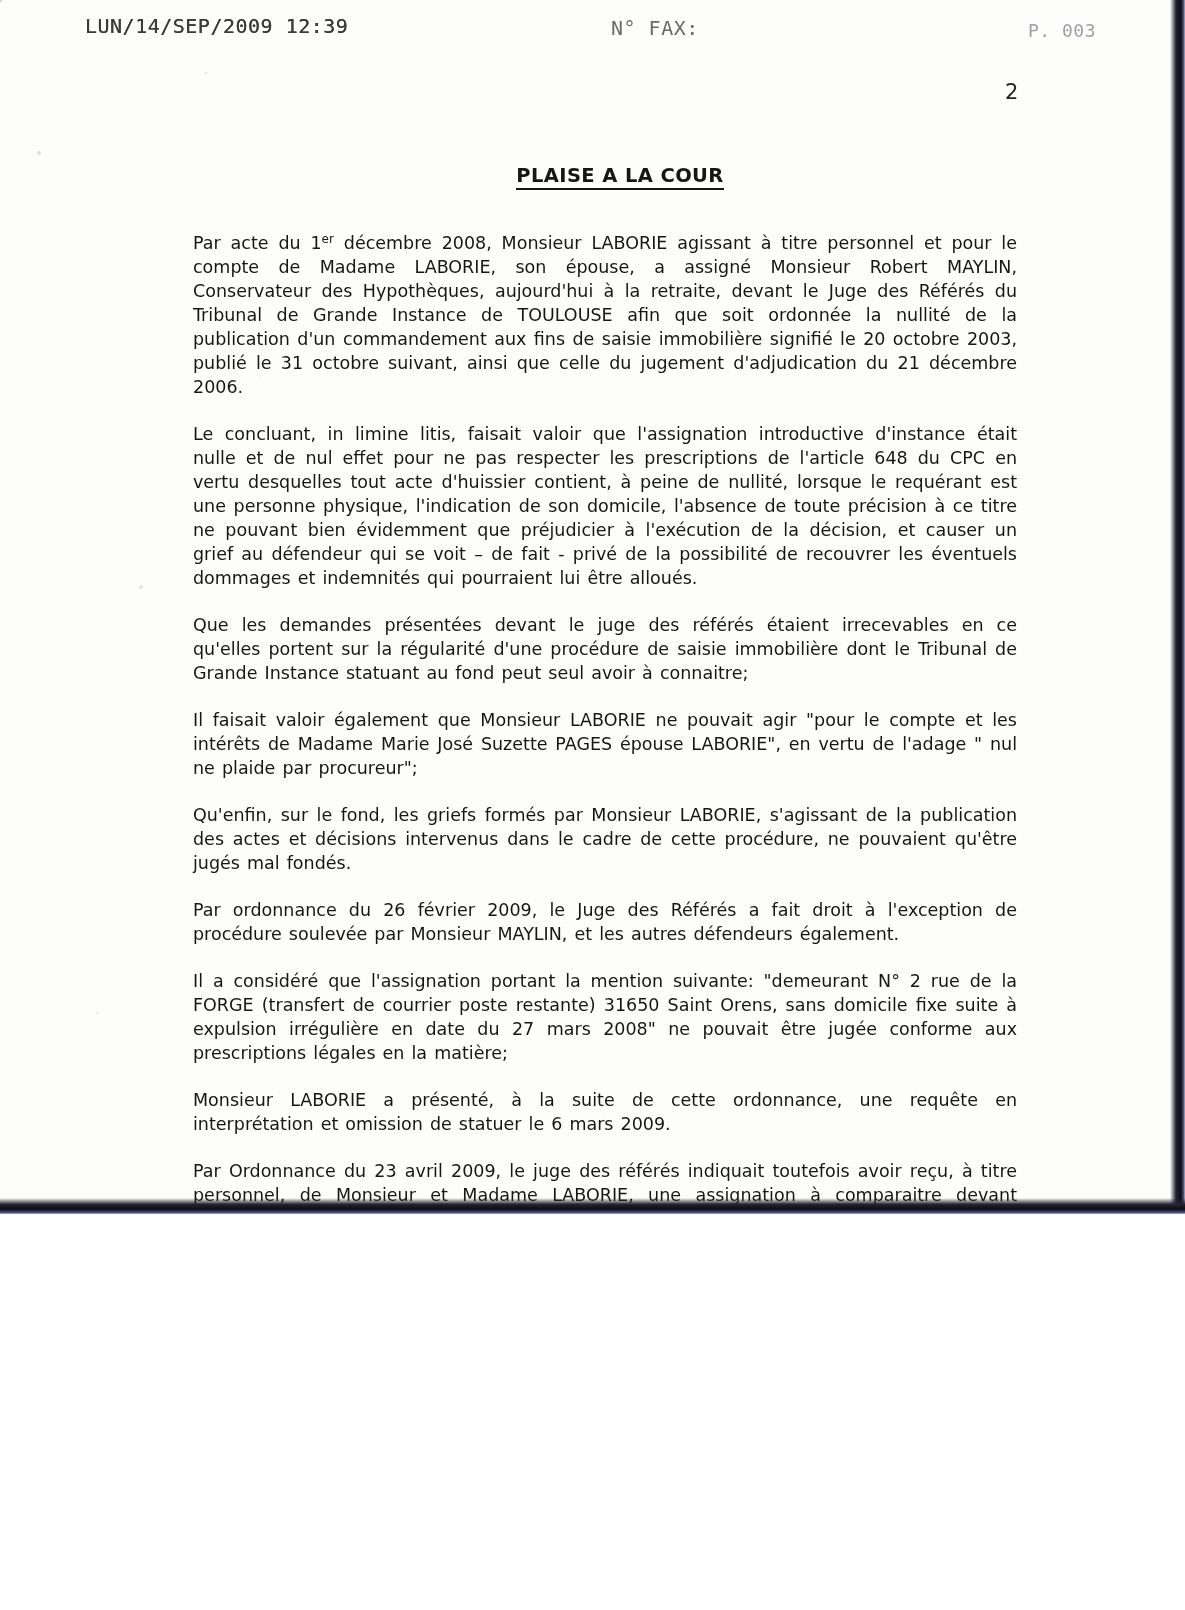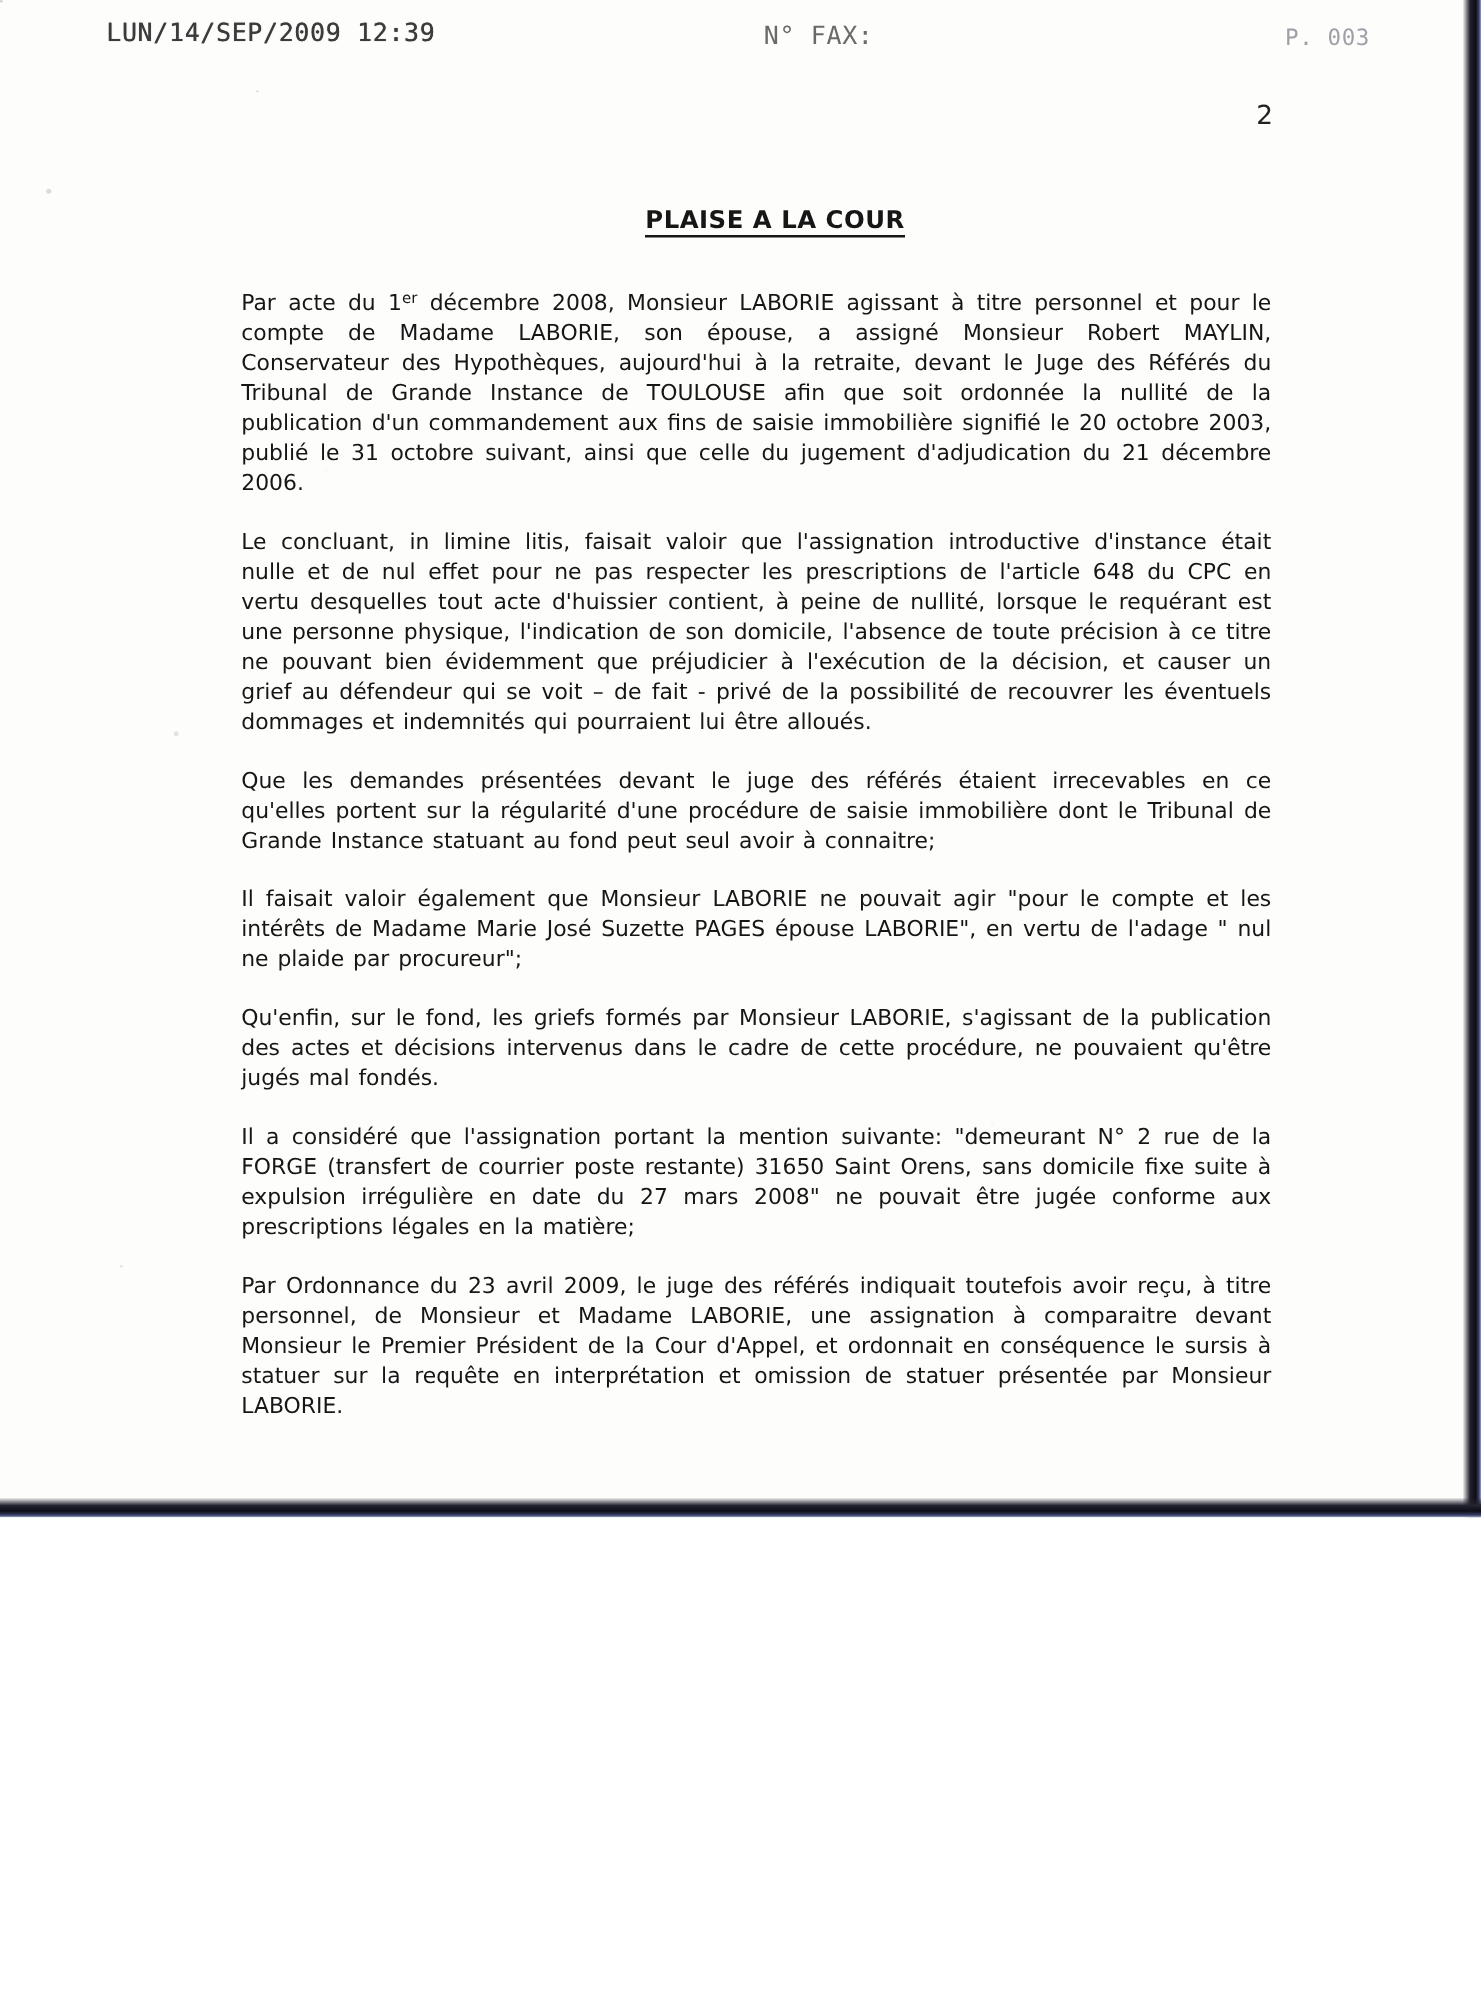--- a/index.html
+++ b/index.html
@@ -134,21 +134,23 @@
     <h1 class="doc-title">
       <span>PLAISE A LA COUR</span>
     </h1>
 
     <p><span>Par acte du 1</span><sup>er</sup><span> décembre 2008, Monsieur LABORIE agissant à titre personnel et pour le compte de Madame LABORIE, son épouse, a assigné Monsieur Robert MAYLIN, Conservateur des Hypothèques, aujourd'hui à la retraite, devant le Juge des Référés du Tribunal de Grande Instance de TOULOUSE afin que soit ordonnée la nullité de la publication d'un commandement aux fins de saisie immobilière signifié le 20 octobre 2003, publié le 31 octobre suivant, ainsi que celle du jugement d'adjudication du 21 décembre 2006.</span></p>
 
     <p>Le concluant, in limine litis, faisait valoir que l'assignation introductive d'instance était nulle et de nul effet pour ne pas respecter les prescriptions de l'article 648 du CPC en vertu desquelles tout acte d'huissier contient, à peine de nullité, lorsque le requérant est une personne physique, l'indication de son domicile, l'absence de toute précision à ce titre ne pouvant bien évidemment que préjudicier à l'exécution de la décision, et causer un grief au défendeur qui se voit – de fait - privé de la possibilité de recouvrer les éventuels dommages et indemnités qui pourraient lui être alloués.</p>
     <p>Que les demandes présentées devant le juge des référés étaient irrecevables en ce qu'elles portent sur la régularité d'une procédure de saisie immobilière dont le Tribunal de Grande Instance statuant au fond peut seul avoir à connaitre;</p>
     <p>Il faisait valoir également que Monsieur LABORIE ne pouvait agir "pour le compte et les intérêts de Madame Marie José Suzette PAGES épouse LABORIE", en vertu de l'adage " nul ne plaide par procureur";</p>
     <p>Qu'enfin, sur le fond, les griefs formés par Monsieur LABORIE, s'agissant de la publication des actes et décisions intervenus dans le cadre de cette procédure, ne pouvaient qu'être jugés mal fondés.</p>
+    <p>Par ordonnance du 26 février 2009, le Juge des Référés a fait droit à l'exception de procédure soulevée par Monsieur MAYLIN, et les autres défendeurs également.</p>
     <p>Il a considéré que l'assignation portant la mention suivante: "demeurant N° 2 rue de la FORGE (transfert de courrier poste restante) 31650 Saint Orens, sans domicile fixe suite à expulsion irrégulière en date du 27 mars 2008" ne pouvait être jugée conforme aux prescriptions légales en la matière;</p>
+    <p>Monsieur LABORIE a présenté, à la suite de cette ordonnance, une requête en interprétation et omission de statuer le 6 mars 2009.</p>
     <p>Par Ordonnance du 23 avril 2009, le juge des référés indiquait toutefois avoir reçu, à titre personnel, de Monsieur et Madame LABORIE, une assignation à comparaitre devant Monsieur le Premier Président de la Cour d'Appel, et ordonnait en conséquence le sursis à statuer sur la requête en interprétation et omission de statuer présentée par Monsieur LABORIE.</p>
 
   </div>
 
   <div class="edge-right"></div>
   <div class="edge-bottom"></div>
 
 </div>
 
 </body></html>

